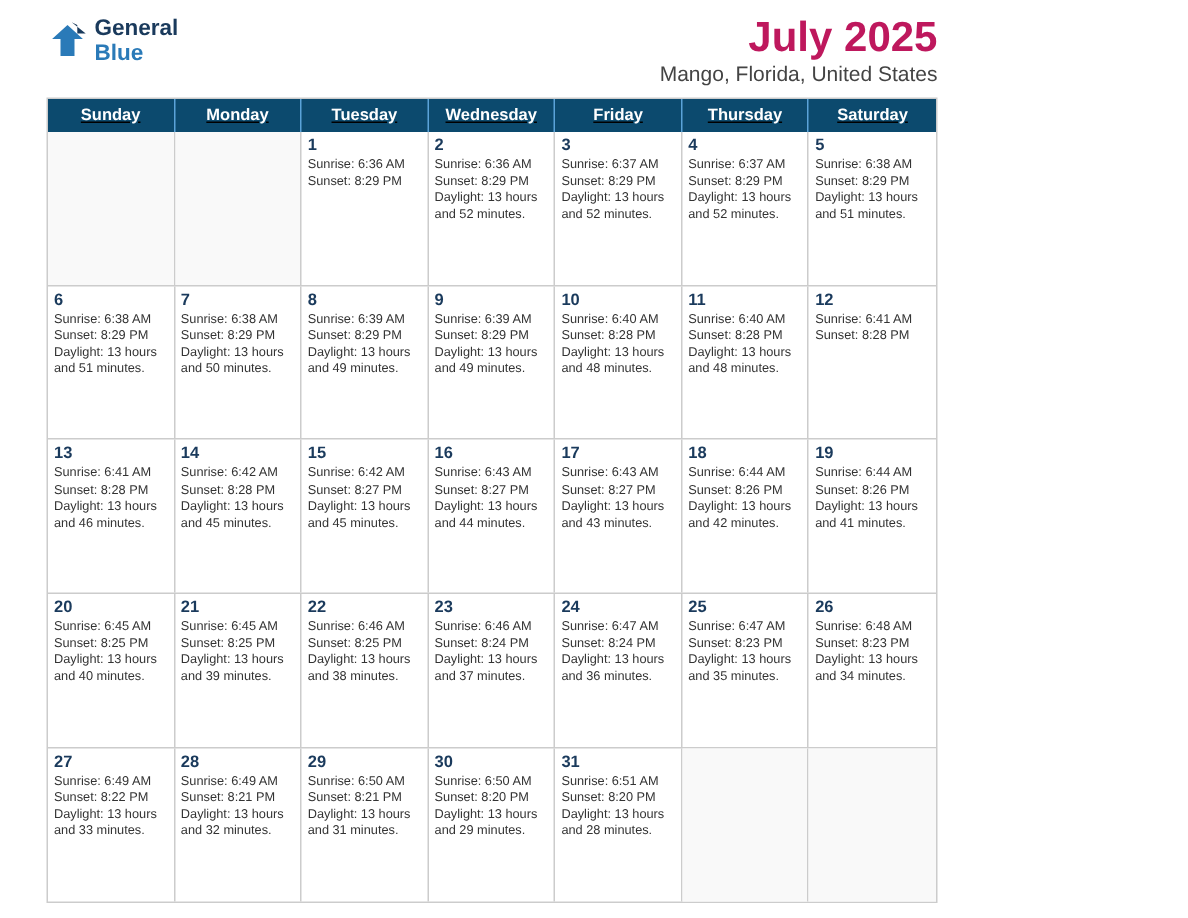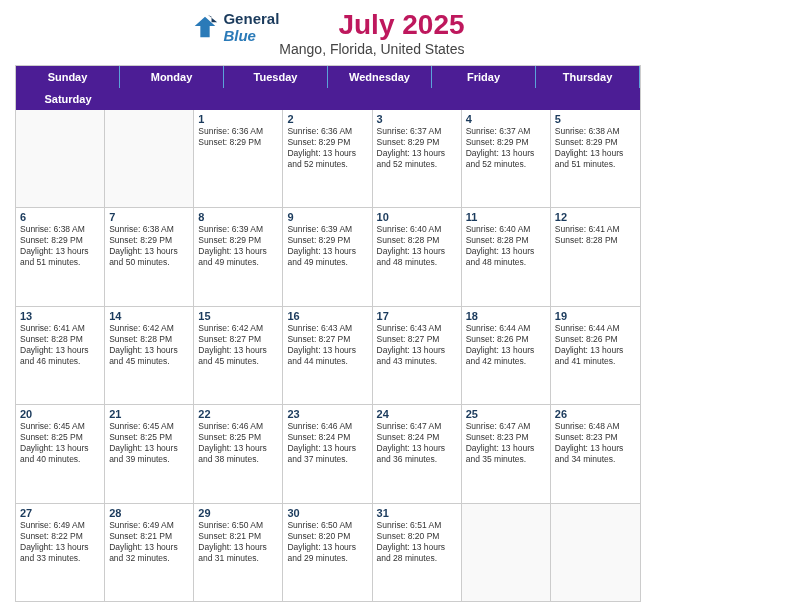--- a/index.html
+++ b/index.html
@@ -6,24 +6,23 @@
     body {
       width: 792px;
       height: 612px;
       font-family: Arial, sans-serif;
       background: #fff;
       overflow: hidden;
     }
     .page {
       width: 656px;
       height: 612px;
-      padding: 10px 15px;
+      padding: 10px 31px;
       display: flex;
       flex-direction: column;
-      align-items: center;
     }
     .header {
       display: flex;
       justify-content: space-between;
       align-items: flex-start;
       margin-bottom: 8px;
     }
     .logo {
       display: flex;
       align-items: center;
@@ -47,22 +46,23 @@
       color: #444;
     }
     .calendar {
       flex: 1;
       display: flex;
       flex-direction: column;
       border: 1px solid #ccc;
     }
     .cal-header-row {
       display: grid;
-      grid-template-columns: repeat(6, 1fr);
-      background: #4c1d95;
+      grid-template-columns: repeat(7, 1fr);
+      background: #0c4a6e;
+      text-decoration: underline;
     }
     .cal-header-cell {
       color: #fff;
       font-size: 11px;
       font-weight: bold;
       text-align: center;
       padding: 5px 2px;
       border-right: 1px solid #5ba3d9;
     }
     .cal-header-cell:last-child { border-right: none; }
@@ -105,21 +105,21 @@
 
 <div class="page">
   <div class="header">
     <div class="logo">
       <svg class="logo-icon" viewBox="0 0 30 30">
         <polygon points="15,4 26,14 20,14 20,26 10,26 10,14 4,14" fill="#2a7ab8"></polygon>
         <polygon points="18,2 28,10 22,10 22,4" fill="#1a3a5c"></polygon>
       </svg>
       <div>
         <div style="font-size:15px;font-weight:bold;color:#1a3a5c;line-height:1.15;">General</div>
-        <div style="font-size:15px;font-weight:bold;color:#2a7ab8;line-height:1.15;font-style:italic;">Blue</div>
+        <div style="font-size:15px;font-weight:bold;color:#2a7ab8;line-height:1.15;">Blue</div>
       </div>
     </div>
     <div class="title-block">
       <div class="month-title">July 2025</div>
       <div class="location">Mango, Florida, United States</div>
     </div>
   </div>
 
   <div class="calendar">
     <div class="cal-header-row">

